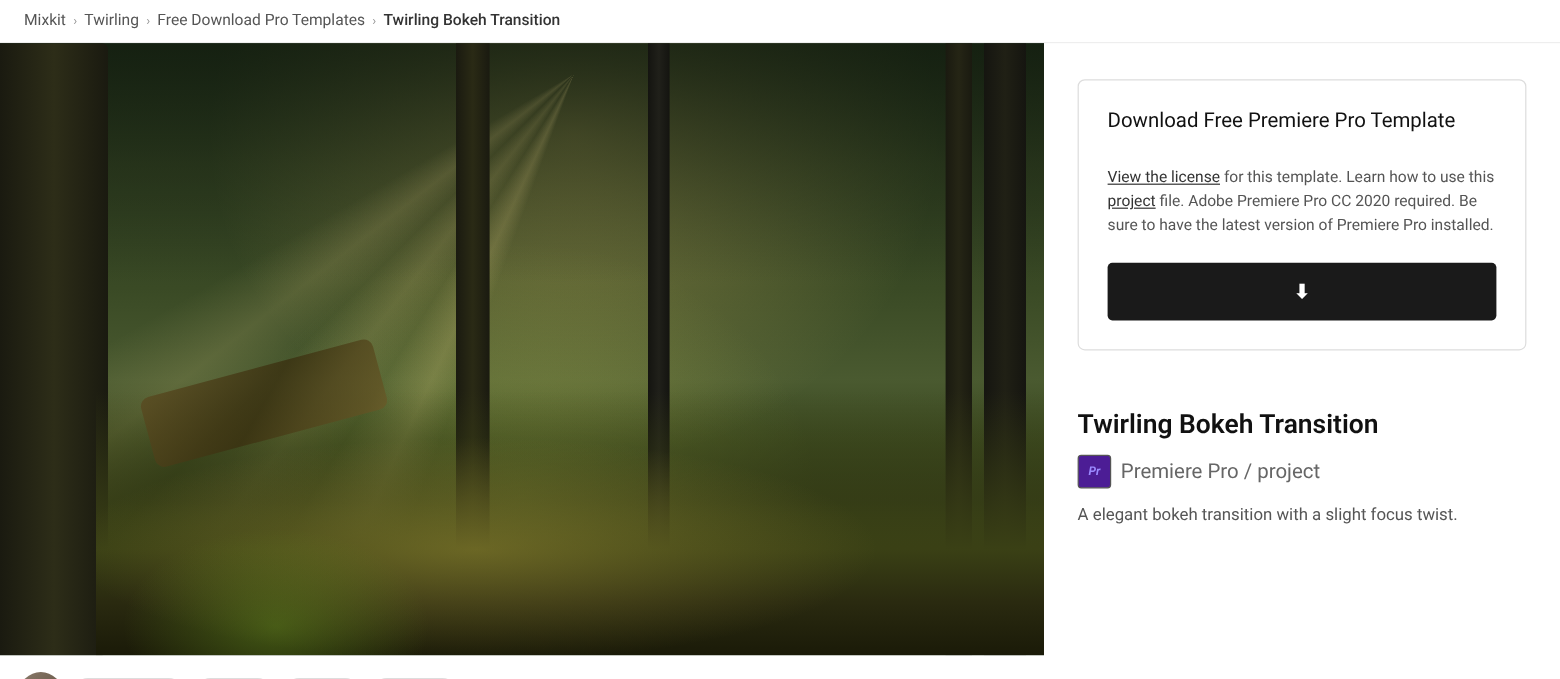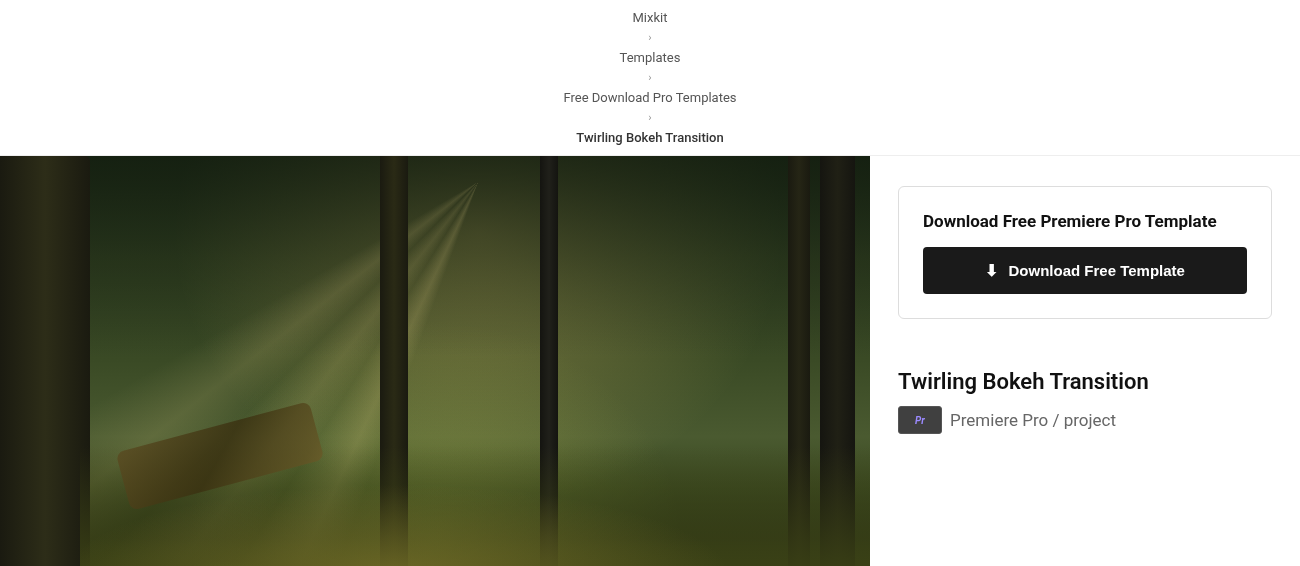--- a/index.html
+++ b/index.html
@@ -14,21 +14,20 @@
 
     
     .breadcrumb {
       display: flex;
       align-items: center;
       padding: 10px 20px;
       font-size: 13px;
       color: #555;
       gap: 6px;
       border-bottom: 1px solid #eee;
-      flex-direction: column;
     }
     .breadcrumb a {
       color: #555;
       text-decoration: none;
       cursor: pointer;
     }
     .breadcrumb .separator {
       color: #999;
       font-size: 11px;
     }
@@ -246,23 +245,23 @@
     
     .download-card {
       border: 1px solid #ddd;
       border-radius: 6px;
       padding: 24px;
       margin-bottom: 40px;
     }
 
     .download-card-title {
       font-size: 17px;
-      font-weight: 700;
+      font-weight: 400;
       color: #111;
-      margin-bottom: 16px;
+      margin-bottom: 28px;
     }
 
     .license-text {
       font-size: 13px;
       color: #555;
       line-height: 1.55;
       margin-bottom: 20px;
     }
 
     .license-text a {
@@ -305,23 +304,23 @@
     }
 
     .app-badge {
       display: inline-flex;
       align-items: center;
       gap: 8px;
       margin-bottom: 12px;
     }
 
     .pr-badge {
-      width: 44px;
+      width: 28px;
       height: 28px;
-      background: #404040;
+      background: #4c1d95;
       border: 1px solid #555;
       border-radius: 3px;
       display: flex;
       align-items: center;
       justify-content: center;
       font-size: 10px;
       font-weight: 700;
       color: #9b8aff;
       font-style: italic;
     }
@@ -336,21 +335,21 @@
       color: #555;
       line-height: 1.5;
     }
   </style>
 </head>
 <body>
 
 <nav class="breadcrumb">
   <a href="#">Mixkit</a>
   <span class="separator">›</span>
-  <a href="#">Templates</a>
+  <a href="#">Twirling</a>
   <span class="separator">›</span>
   <a href="#">Free Download Pro Templates</a>
   <span class="separator">›</span>
   <span class="current">Twirling Bokeh Transition</span>
 </nav>
 
 <div class="main-content">
 
   <div class="left-panel">
 
@@ -379,28 +378,31 @@
       <a class="tag">Bright</a>
       <a class="tag">Elegant</a>
     </div>
 
   </div>
 
   <div class="right-panel">
 
     <div class="download-card">
       <div class="download-card-title">Download Free Premiere Pro Template</div>
+      <p class="license-text">
+        <a>View the license</a><span> for this template. Learn how to use this</span> <a>project</a><span> file. Adobe Premiere Pro CC 2020 required. Be sure to have the latest version of Premiere Pro installed.</span>
+      </p>
       <button class="download-btn">
         <span class="download-icon">⬇</span>
-        <span>Download Free Template</span>
       </button>
     </div>
 
     <div class="template-info">
       <div class="template-title">Twirling Bokeh Transition</div>
       <div class="app-badge">
         <div class="pr-badge">Pr</div>
         <span class="app-label">Premiere Pro / project</span>
       </div>
+      <p class="template-description">A elegant bokeh transition with a slight focus twist.</p>
     </div>
 
   </div>
 </div>
 
 </body></html>

